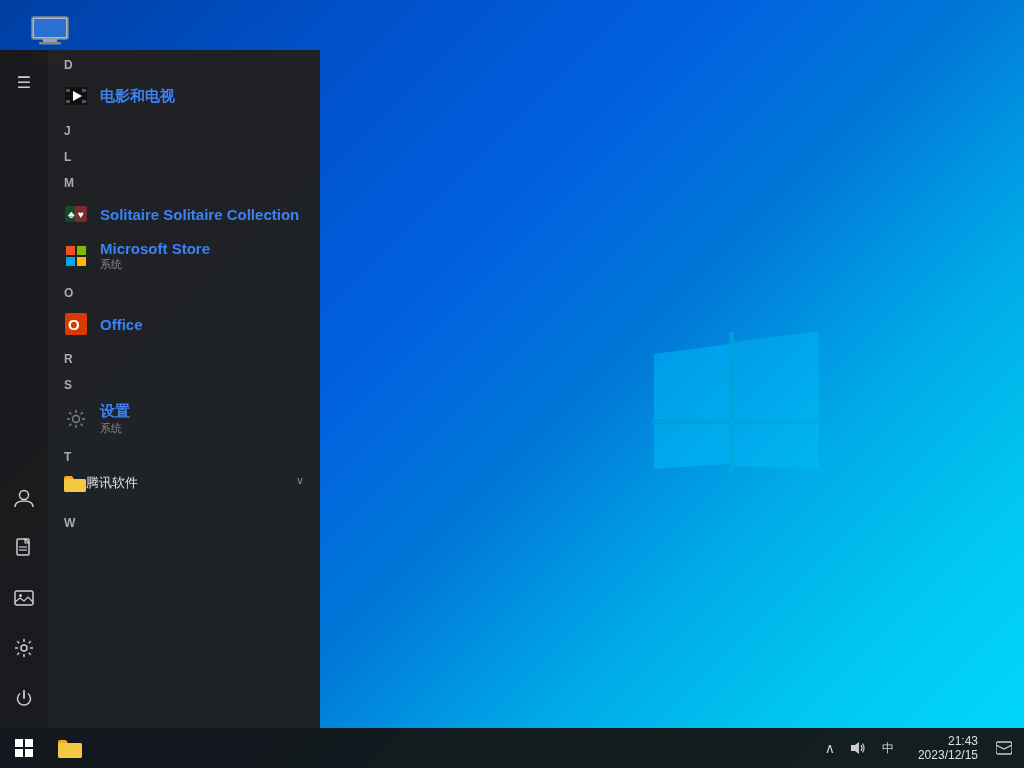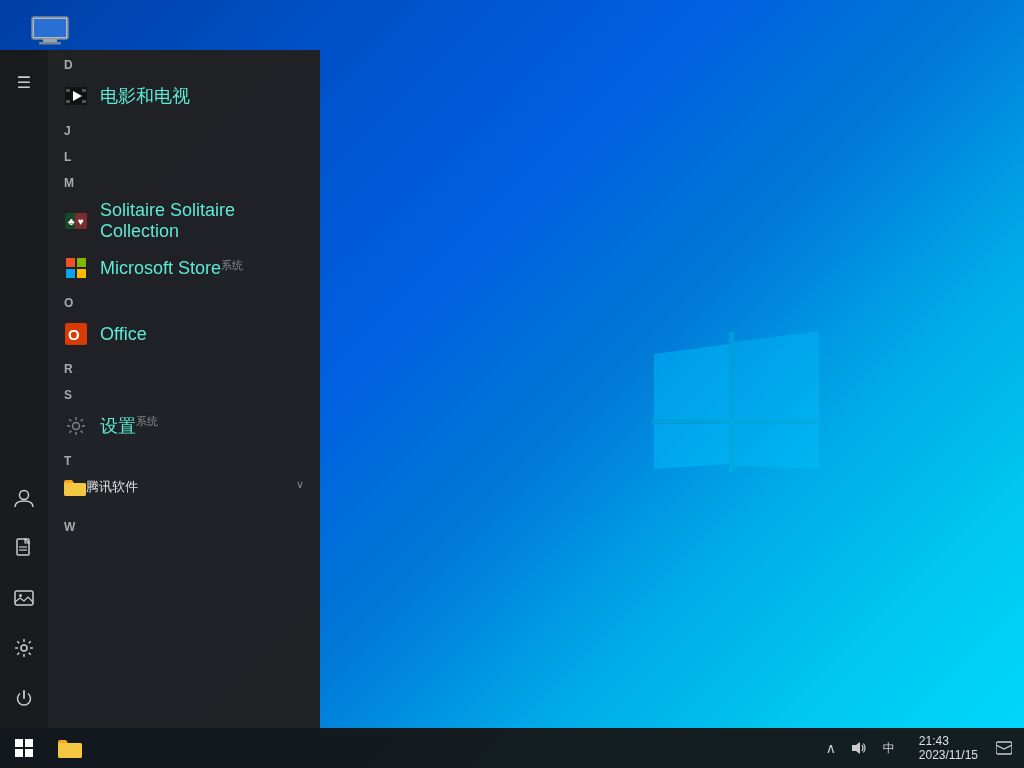--- a/index.html
+++ b/index.html
@@ -145,22 +145,22 @@
       width: 24px;
       height: 24px;
       margin-right: 12px;
       flex-shrink: 0;
       display: flex;
       align-items: center;
       justify-content: center;
       font-size: 16px;
     }
 
-    .app-item .app-info { display: flex; flex-direction: row; }
-    .app-item .app-name { font-size: 18px; color: #5eead4; }
+    .app-item .app-info { display: flex; flex-direction: column; }
+    .app-item .app-name { font-size: 15px; color: #3b82f6; font-weight: bold; }
     .app-item .app-sub { font-size: 11px; color: #888; }
 
     .folder-item {
       display: flex;
       align-items: flex-start;
       padding: 6px 16px;
       cursor: pointer;
       color: #e0e0e0;
       font-size: 13px;
       min-height: 40px;
@@ -226,21 +226,21 @@
       align-items: center;
       justify-content: center;
       cursor: pointer;
       color: #ccc;
       font-size: 14px;
     }
 
     .clock-area {
       display: flex;
       flex-direction: column;
-      align-items: flex-start;
+      align-items: flex-end;
       justify-content: center;
       padding: 0 8px;
       height: 40px;
       cursor: pointer;
       min-width: 70px;
     }
     .clock-time { color: #e0e0e0; font-size: 12px; }
     .clock-date { color: #e0e0e0; font-size: 12px; }
 
     .notification-btn {
@@ -455,21 +455,21 @@
             <path d="M11,5 Q13,8 11,11" fill="none" stroke="#ccc" stroke-width="1.2"></path>
             <path d="M12.5,3.5 Q15.5,8 12.5,12.5" fill="none" stroke="#ccc" stroke-width="1.2"></path>
           </svg>
         </div>
         <div class="tray-icon" style="font-size:12px; color:#ccc; width:32px;">
           <span>中</span>
         </div>
       </div>
       <div class="clock-area">
         <span class="clock-time">21:43</span>
-        <span class="clock-date">2023/11/15</span>
+        <span class="clock-date">2023/12/15</span>
       </div>
       <div class="notification-btn">
         <svg width="16" height="16" viewBox="0 0 16 16">
           <rect x="0" y="2" width="16" height="12" rx="2" fill="none" stroke="#ccc" stroke-width="1.3"></rect>
           <path d="M0,5 L8,9 L16,5" fill="none" stroke="#ccc" stroke-width="1.3"></path>
         </svg>
       </div>
     </div>
   </div>
 </div>

